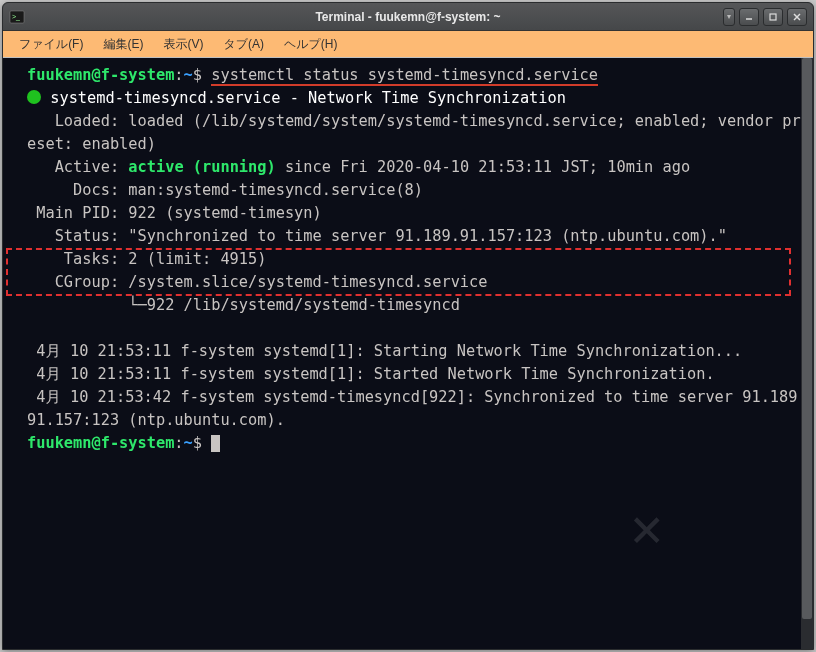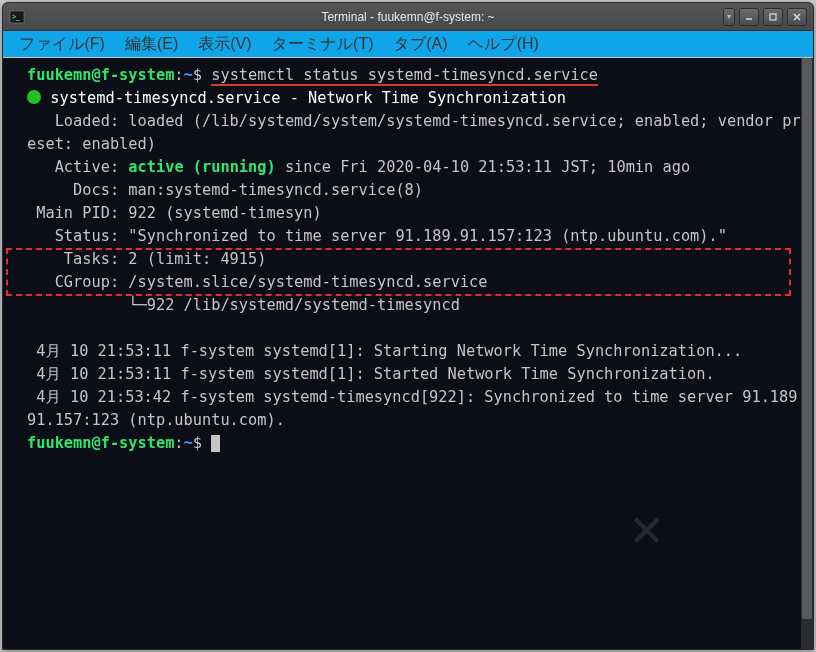--- a/index.html
+++ b/index.html
@@ -37,21 +37,21 @@
     margin-right: 6px;
     display: inline-flex;
     align-items: center;
     justify-content: center;
   }
   .titlebar .title {
     flex: 1;
     text-align: center;
     color: #e8e8e8;
     font-size: 12px;
-    font-weight: normal;
+    font-weight: bold;
     position: absolute;
     left: 0; right: 0;
     pointer-events: none;
   }
   .winbuttons {
     margin-left: auto;
     display: flex;
     gap: 4px;
     z-index: 2;
   }
@@ -73,26 +73,26 @@
     width: 12px; height: 18px;
     display: flex; align-items: center; justify-content: center;
     color: #bbb; font-size: 8px;
     background: linear-gradient(to bottom, #6a6c6e, #4a4c4e);
     border: 1px solid #2a2c2e;
     border-radius: 3px;
     cursor: pointer;
   }
   .menubar {
     height: 27px;
-    background: #0ea5e9;
+    background: #fdba74;
     display: flex;
     align-items: center;
     padding: 0 6px;
     gap: 0;
-    font-size: 16px;
+    font-size: 12px;
     color: #333;
     border-bottom: 1px solid #bfbfbf;
   }
   .menubar .menuitem {
     padding: 4px 10px;
     cursor: pointer;
   }
   .terminal {
     flex: 1;
     background: #0b0d17;
@@ -192,21 +192,20 @@
             <line x1="8" y1="2" x2="2" y2="8" stroke="#ddd" stroke-width="1.5"></line>
           </svg>
       </div>
     </div>
   </div>
 
   <div class="menubar">
     <div class="menuitem">ファイル(F)</div>
     <div class="menuitem">編集(E)</div>
     <div class="menuitem">表示(V)</div>
-    <div class="menuitem">ターミナル(T)</div>
     <div class="menuitem">タブ(A)</div>
     <div class="menuitem">ヘルプ(H)</div>
   </div>
 
   <div class="terminal"><span class="prompt-user">fuukemn@f-system</span><span class="prompt-sep">:</span><span class="prompt-path">~</span><span class="prompt-sep">$ </span><span class="cmd-underline">systemctl status systemd-timesyncd.service</span>
 <span class="green-dot"></span> <span class="svc-name">systemd-timesyncd.service - Network Time Synchronization</span>
 <span>   Loaded: loaded (/lib/systemd/system/systemd-timesyncd.service; enabled; vendor preset: enabled)</span>
 <span>   Active: </span><span class="active-green">active (running)</span><span> since Fri 2020-04-10 21:53:11 JST; 10min ago</span>
 <span>     Docs: man:systemd-timesyncd.service(8)</span>
 <span> Main PID: 922 (systemd-timesyn)</span>

